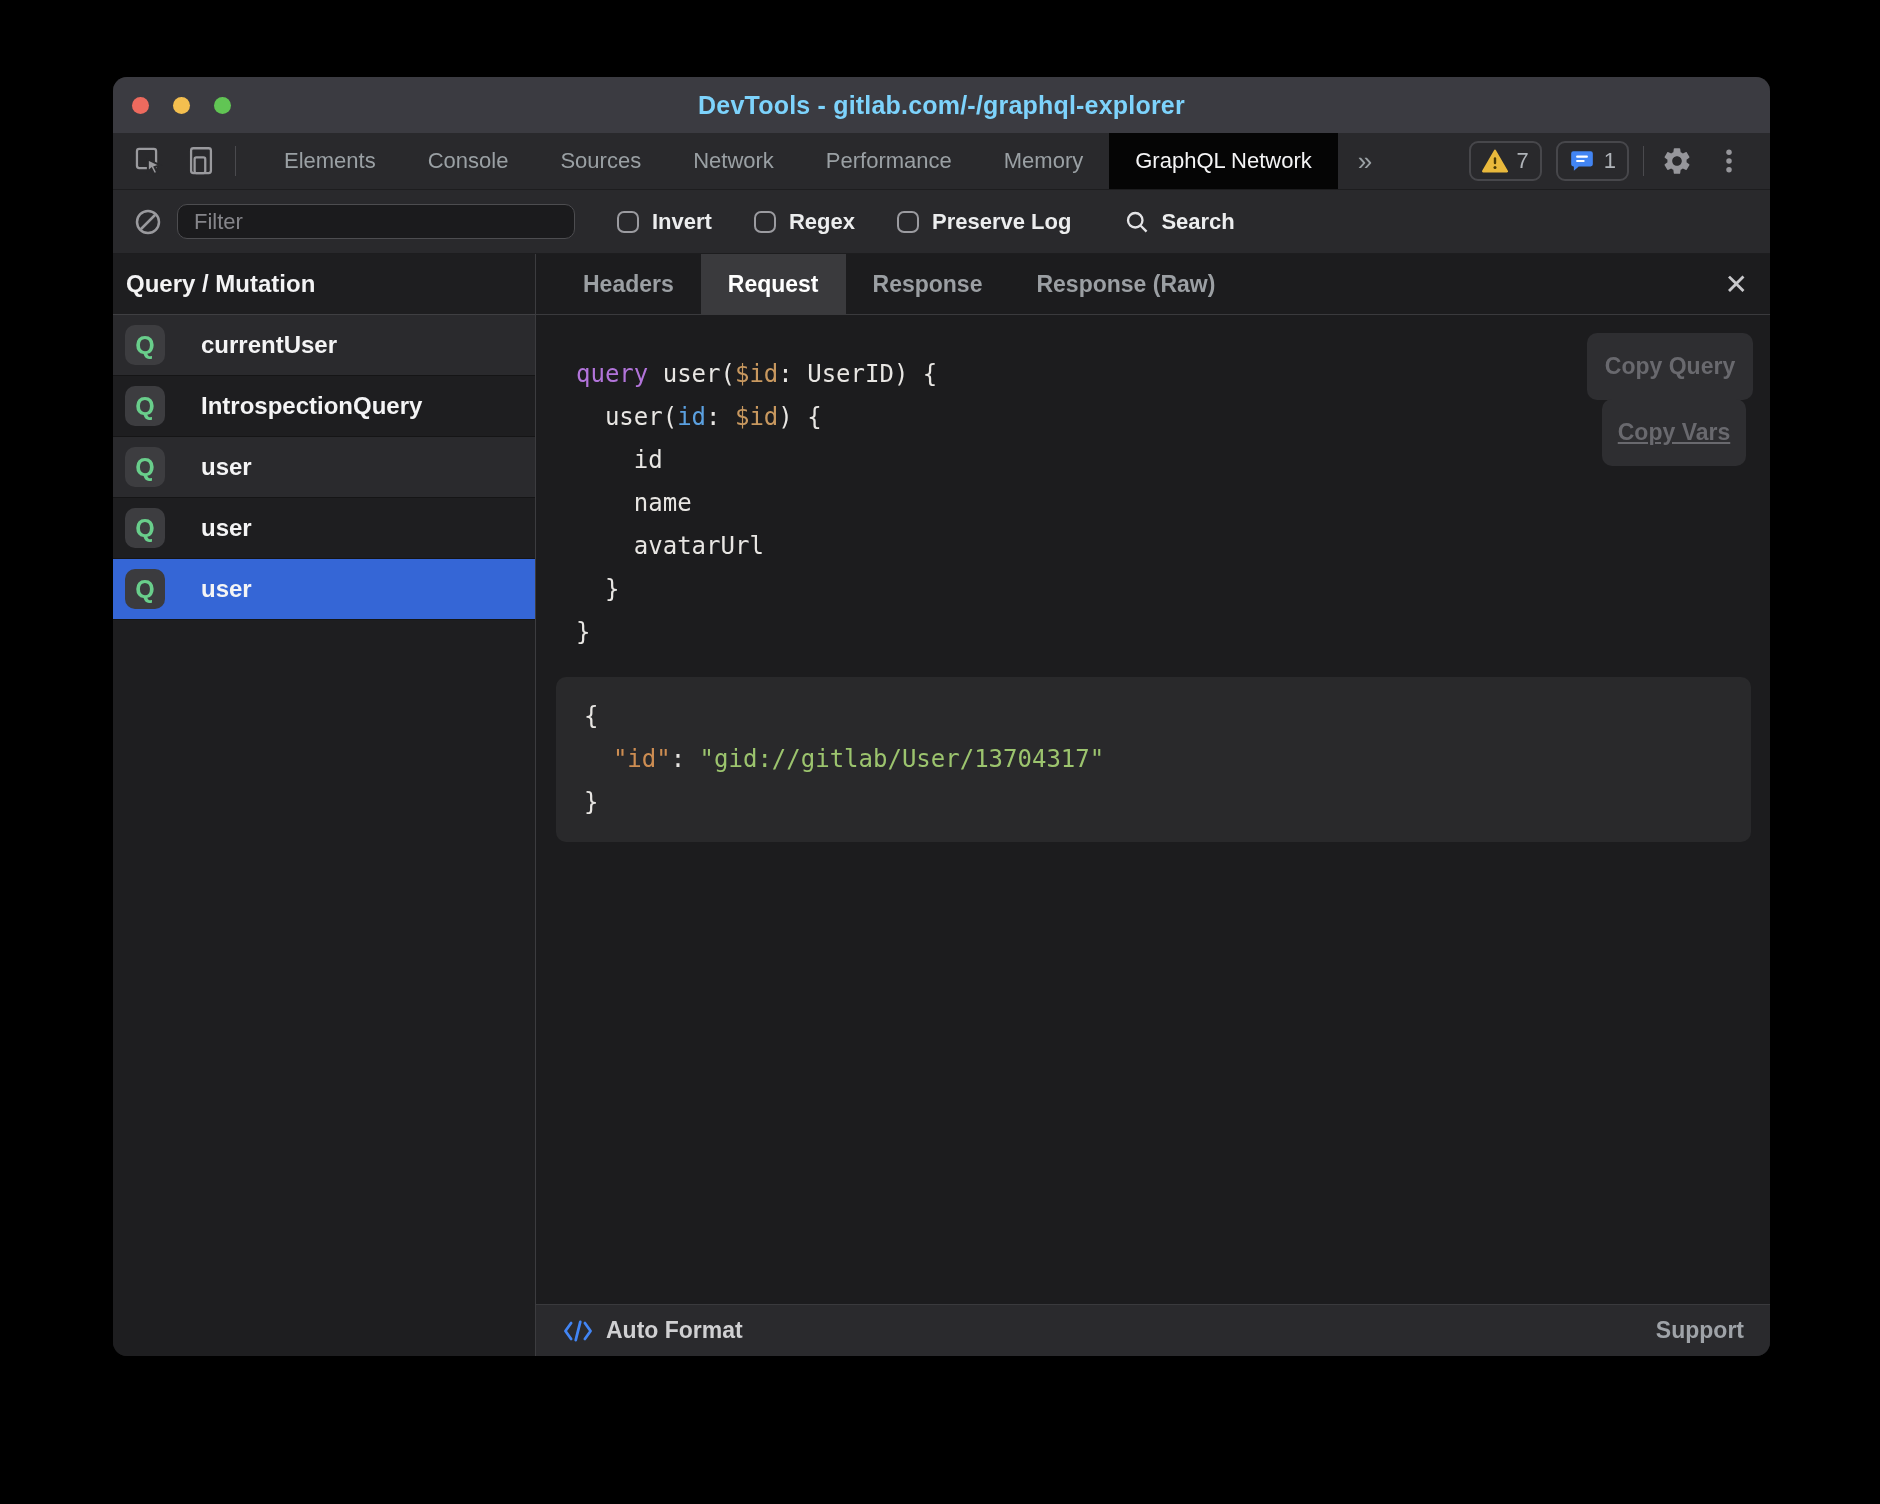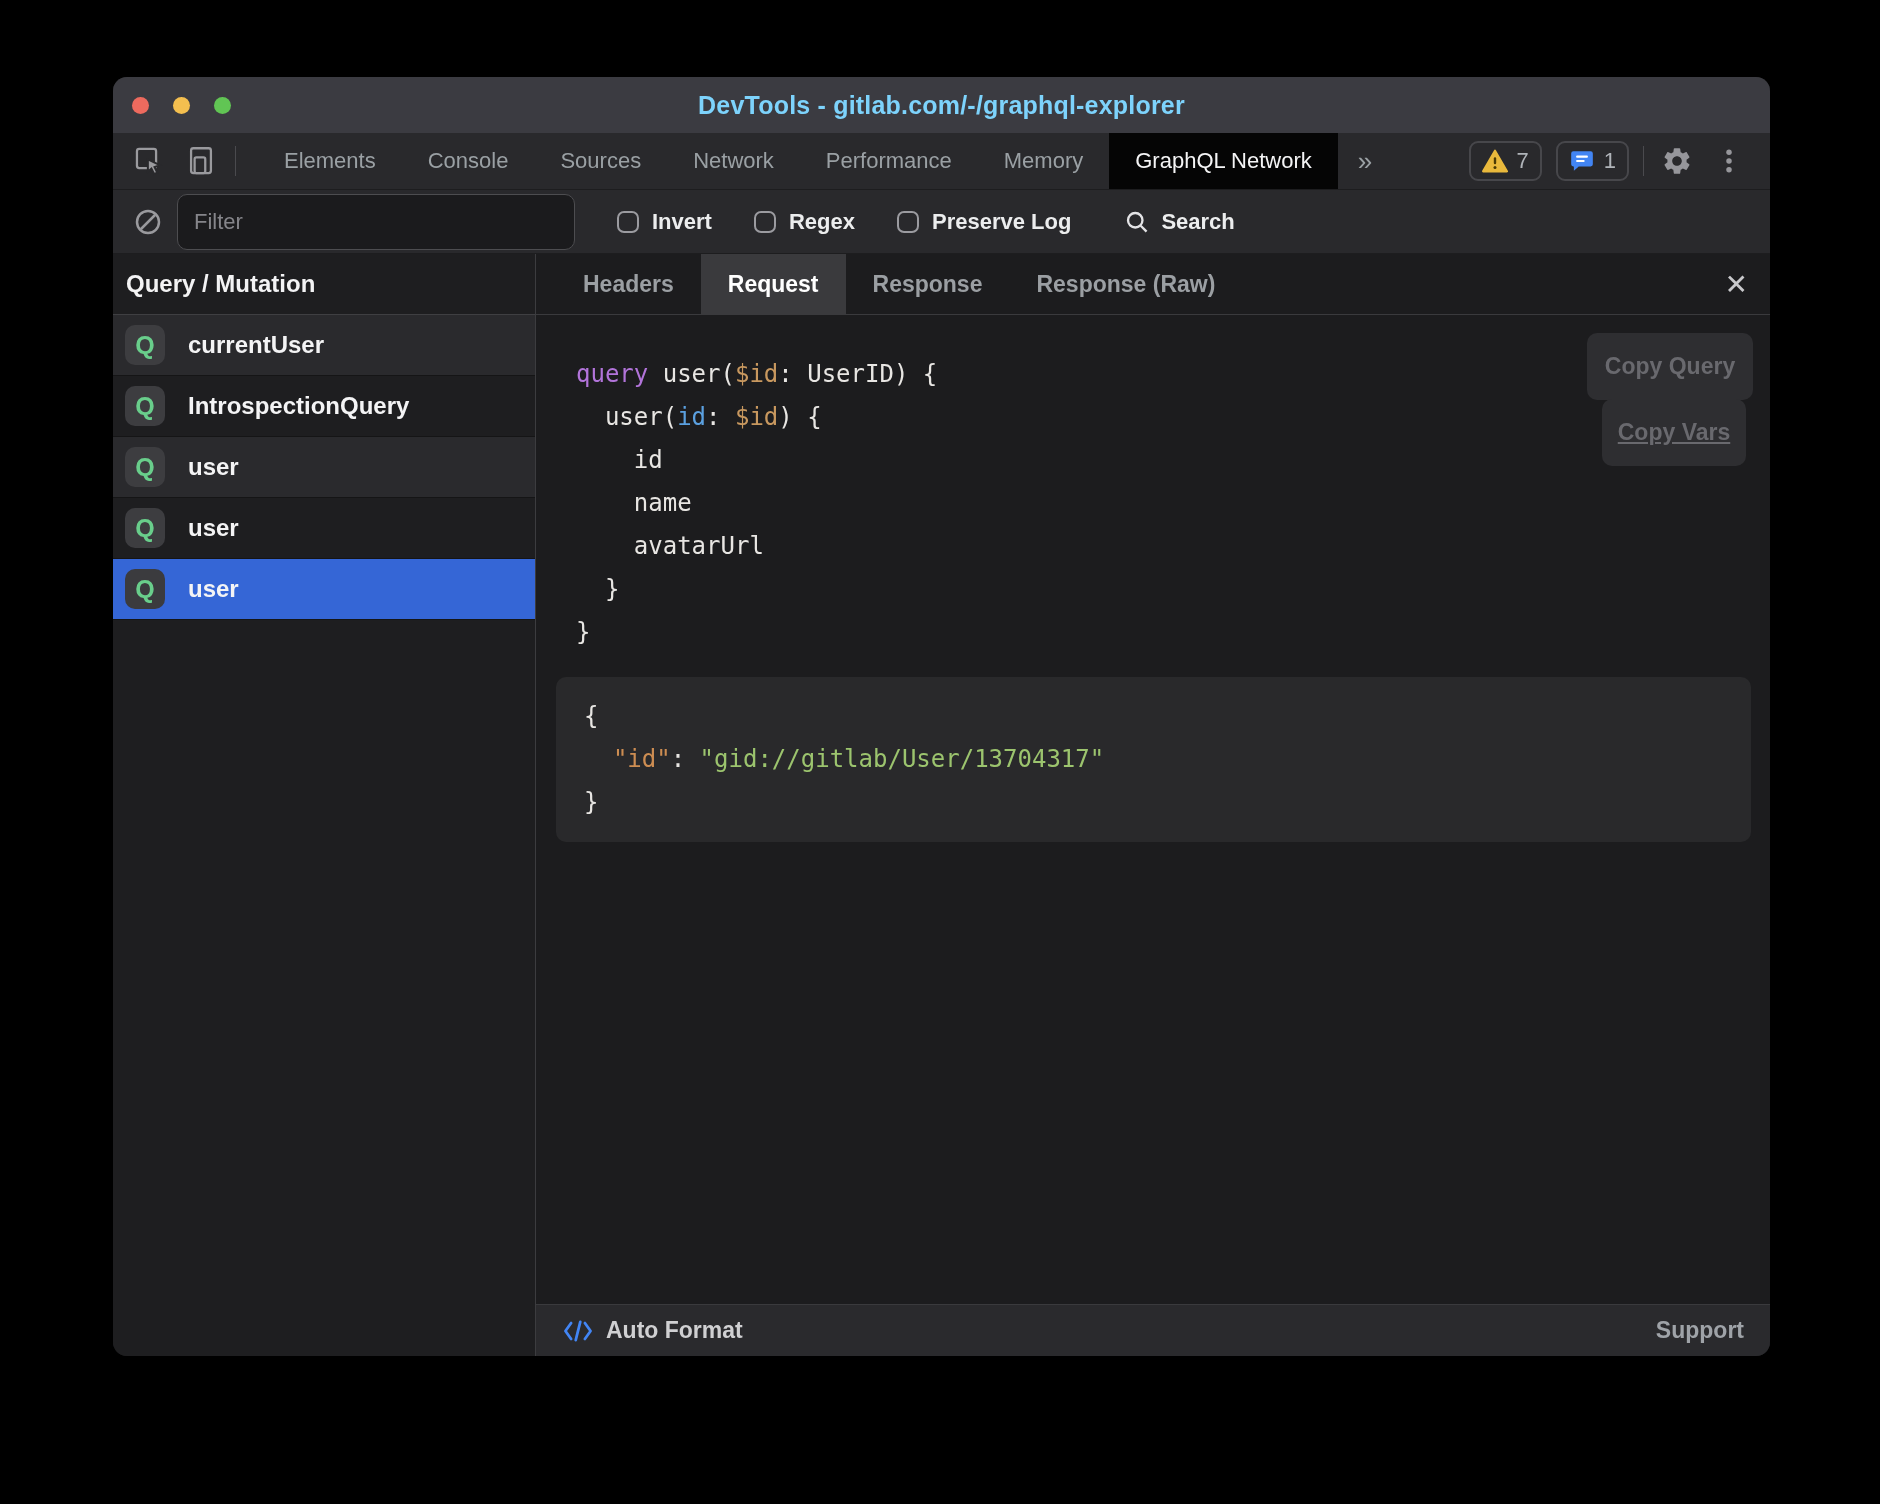--- a/index.html
+++ b/index.html
@@ -34,21 +34,21 @@
   .strip-right { margin-left:auto; display:flex; align-items:center; gap:14px; padding-right:22px; }
   .badge { display:flex; align-items:center; gap:9px; border:2px solid #47474b;
            border-radius:9px; height:40px; padding:0 11px; }
   .badge .count { color:#b0b4b9; font-size:22px; }
   .icon-btn { width:38px; height:38px; display:flex; align-items:center; justify-content:center; }
 
   
   .filterbar { height:64px; flex:0 0 64px; background:#29292c; display:flex;
                align-items:center; border-bottom:1px solid #1d1d1f; }
   .block-icon { margin:0 14px 0 20px; display:flex; }
-  .filter-input { width:398px; height:56px; background:#1b1b1d; border:1px solid #4d4d50;
+  .filter-input { width:398px; height:35px; background:#1b1b1d; border:1px solid #4d4d50;
                   border-radius:10px; color:#e6e6e8; font-size:22px; padding:0 16px;
                   font-family:"Liberation Sans", sans-serif; outline:none; }
   .filter-input::placeholder { color:#85858a; }
   .cb-group { display:flex; align-items:center; gap:13px; margin-left:42px; }
   .checkbox { width:22px; height:22px; border:2.5px solid #9b9ba0; border-radius:7px; }
   .cb-label { color:#ecedee; font-size:22px; font-weight:600; white-space:nowrap; }
   .search-group { display:flex; align-items:center; gap:10px; margin-left:52px; }
 
   
   .main { flex:1; display:flex; min-height:0; }
@@ -58,21 +58,21 @@
                     padding-left:13px; color:#f3f3f4; font-size:24px; font-weight:700;
                     border-bottom:1px solid #3f3f42; }
   .side-row { height:61px; flex:0 0 61px; display:flex; align-items:center;
               padding-left:12px; border-bottom:1px solid #151516; }
   .side-row.alt { background:#2a2a2d; }
   .side-row.selected { background:#3566d6; }
   .q-badge { width:40px; height:40px; border-radius:10px; background:#3d3d40;
              display:flex; align-items:center; justify-content:center;
              color:#69ce8b; font-size:25px; font-weight:700; }
   .side-row.selected .q-badge { background:#3b3b3e; }
-  .side-label { margin-left:23px; color:#f4f4f5; font-size:24px; font-weight:700; }
+  .side-label { margin-left:36px; color:#f4f4f5; font-size:24px; font-weight:700; }
 
   
   .detail { flex:1; display:flex; flex-direction:column; background:#1c1c1e; min-width:0; }
   .detail-tabs { height:61px; flex:0 0 61px; display:flex; align-items:stretch;
                  border-bottom:1px solid #3a3a3d; padding-left:20px; }
   .dtab { display:flex; align-items:center; padding:0 27px; color:#9b9fa3;
           font-size:23px; font-weight:600; white-space:nowrap; }
   .dtab.active { background:#3a3a3d; color:#ffffff; font-weight:700; }
   .detail-close { margin-left:auto; align-self:center; margin-right:22px; }
 

